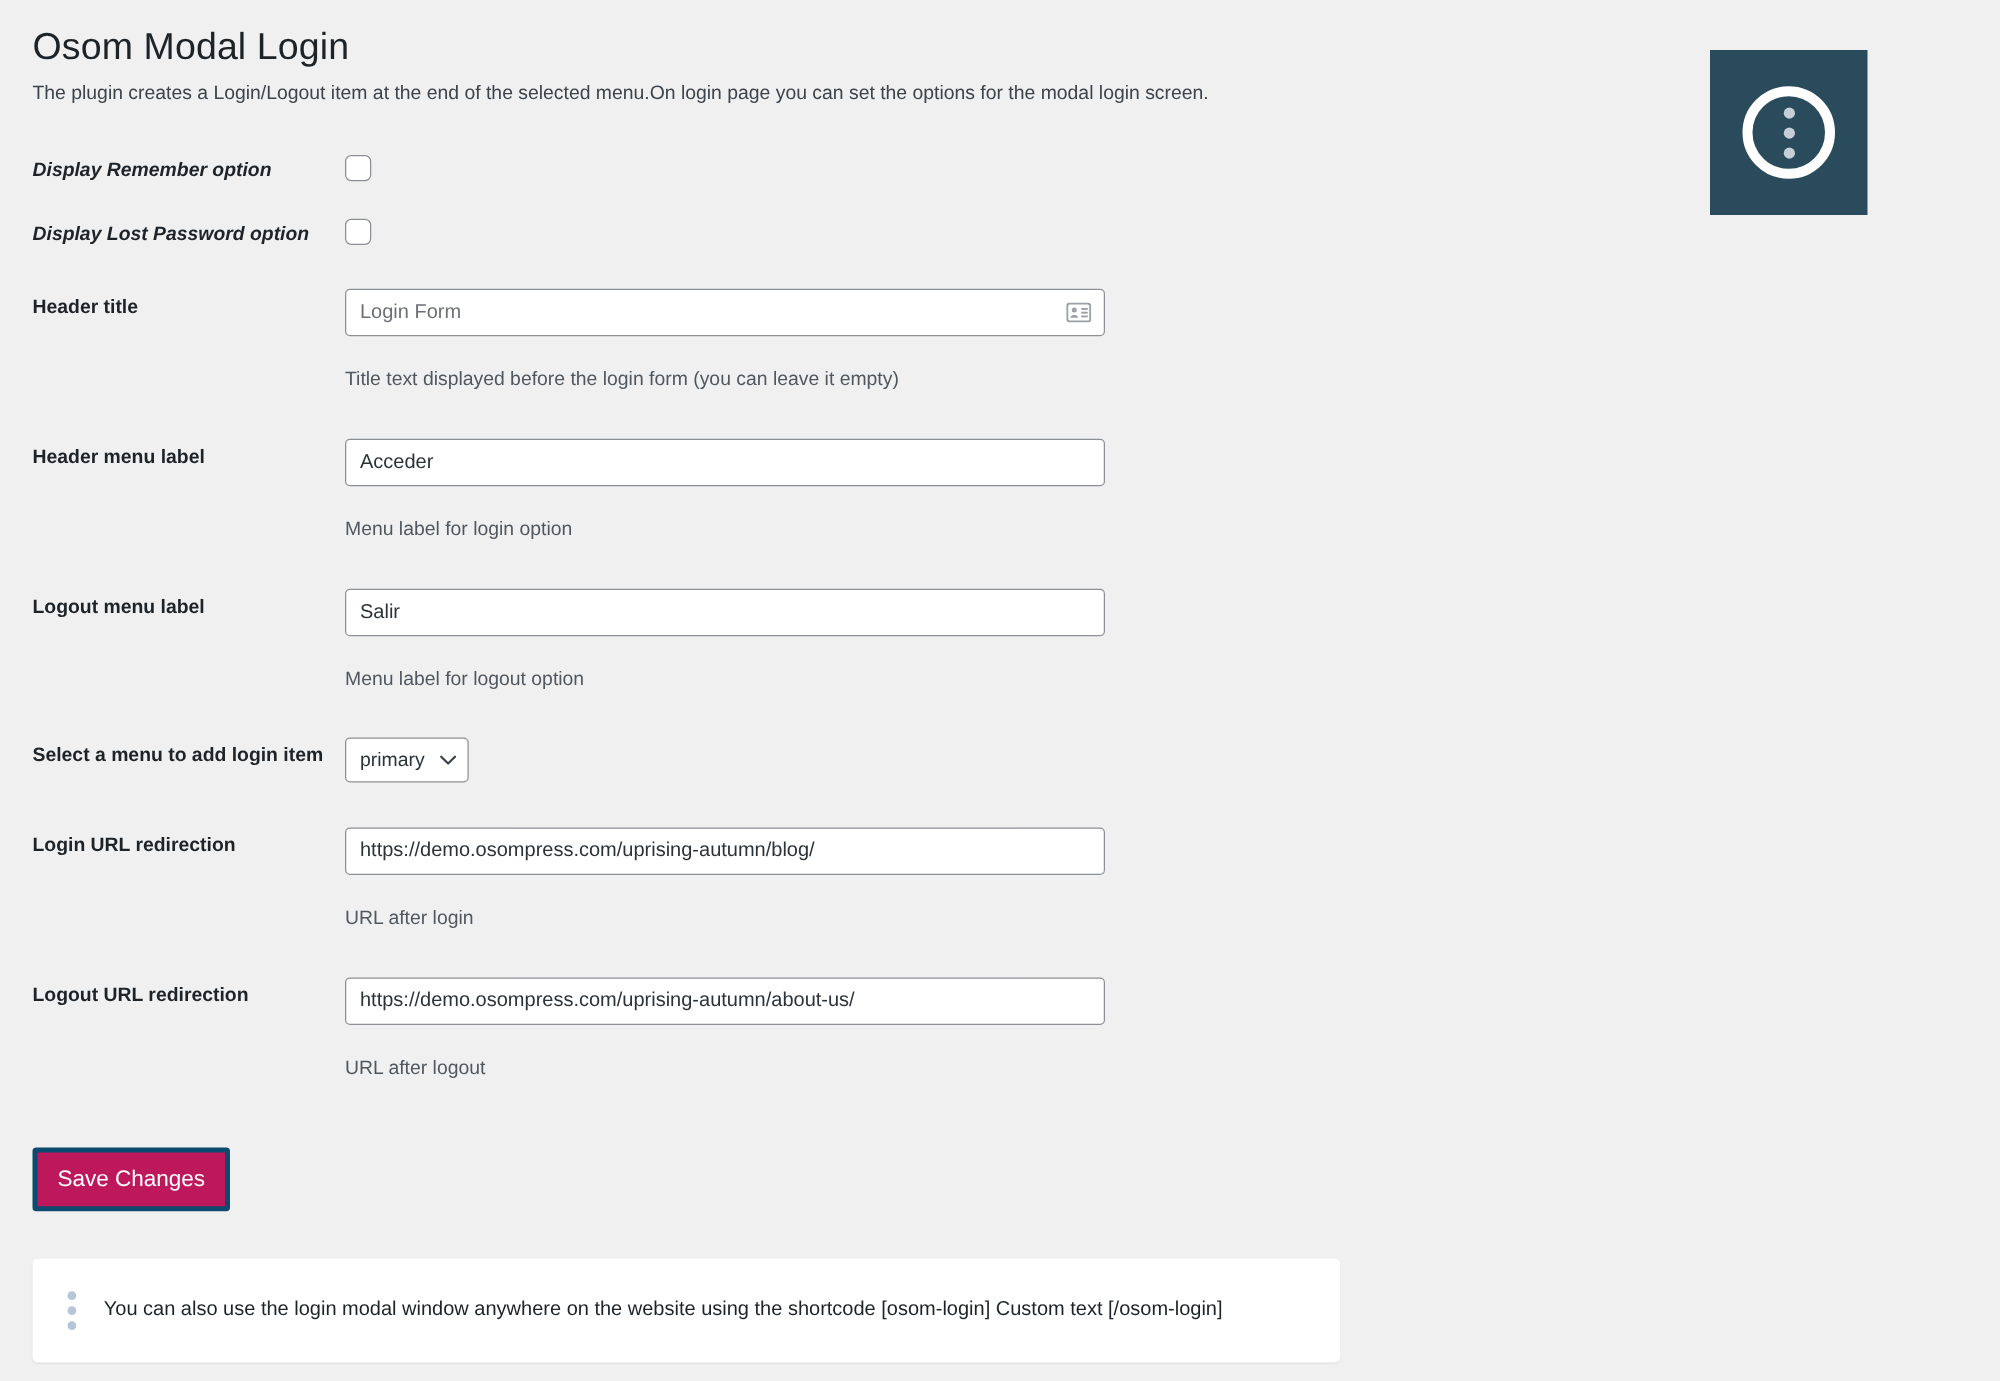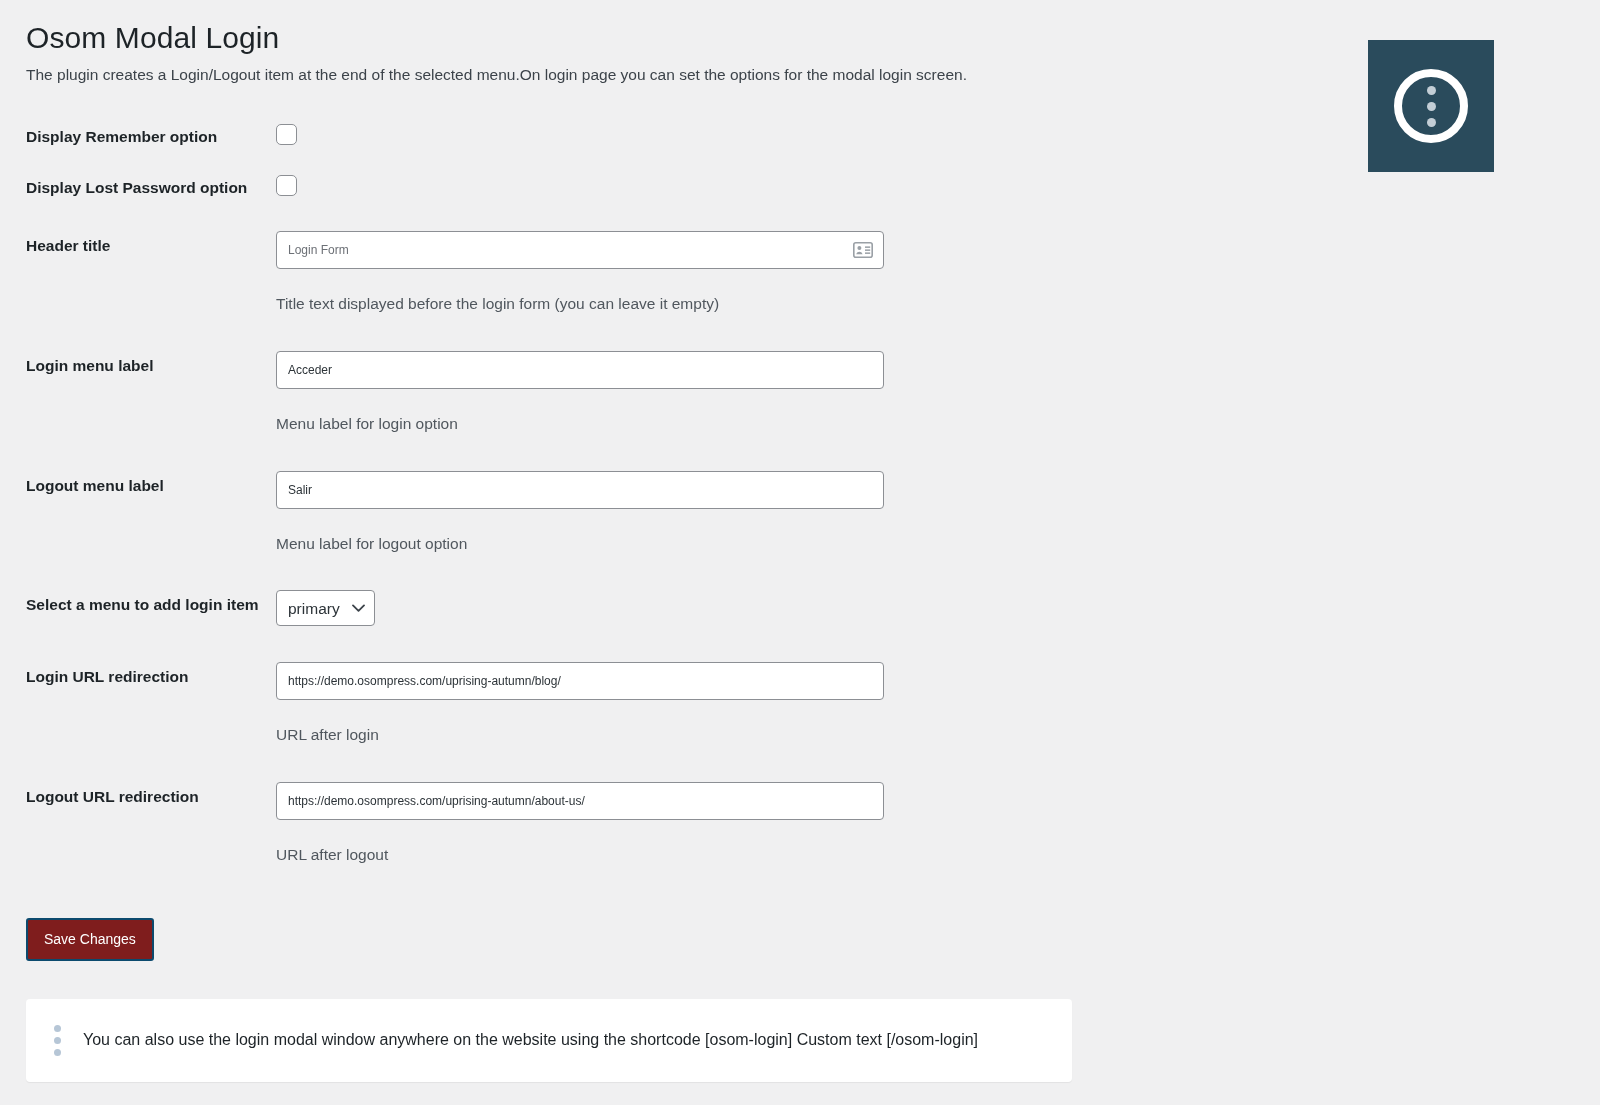--- a/index.html
+++ b/index.html
@@ -85,21 +85,21 @@
     width: 250px;
     padding: 22px 10px 22px 0;
     line-height: 1.45;
     box-sizing: border-box;
   }
   .form-table td {
     padding: 18px 10px 18px 0;
     font-size: 15.5px;
   }
 
-  .row-check th { padding-top: 14px; padding-bottom: 14px; }
+  .row-check th { padding-top: 14px; padding-bottom: 14px; font-style: italic; }
   .row-check td { padding-top: 12px; padding-bottom: 12px; }
 
   
   .cb {
     -webkit-appearance: none;
     appearance: none;
     width: 21px;
     height: 21px;
     margin: 0;
     border: 1.5px solid #8c8f94;
@@ -117,21 +117,21 @@
     width: 608px;
   }
   input.txt {
     width: 608px;
     height: 38px;
     box-sizing: border-box;
     border: 1px solid #8c8f94;
     border-radius: 4px;
     background: #fff;
     font-family: "Liberation Sans", sans-serif;
-    font-size: 12px;
+    font-size: 16px;
     color: #2c3338;
     padding: 0 11px;
     outline: none;
   }
   input.txt::placeholder {
     color: #6c7076;
     opacity: 1;
   }
   input.txt.has-icon { padding-right: 40px; }
 
@@ -182,25 +182,25 @@
     height: 8px;
     pointer-events: none;
   }
 
   
   .submit-row {
     margin-top: 34px;
     padding-left: 0;
   }
   .btn-primary {
-    background: #7f1d1d;
-    border: 2px solid #0c4a6e;
+    background: #be185d;
+    border: 4px solid #0c4a6e;
     color: #fff;
     font-family: "Liberation Sans", sans-serif;
-    font-size: 14px;
+    font-size: 18px;
     line-height: 1;
     padding: 12px 16px 13px;
     border-radius: 3px;
     cursor: pointer;
   }
 
   
   .notice-box {
     margin-top: 38px;
     width: 1046px;
@@ -278,21 +278,21 @@
               <rect x="12" y="4.4" width="5.2" height="1.5" fill="#9aa0a6"></rect>
               <rect x="12" y="7.4" width="5.2" height="1.5" fill="#9aa0a6"></rect>
               <rect x="12" y="10.4" width="5.2" height="1.5" fill="#9aa0a6"></rect>
             </svg>
           </div>
           <span class="help">Title text displayed before the login form (you can leave it empty)</span>
         </td>
       </tr>
 
       <tr>
-        <th>Login menu label</th>
+        <th>Header menu label</th>
         <td>
           <input type="text" class="txt" value="Acceder" style="">
           <span class="help">Menu label for login option</span>
         </td>
       </tr>
 
       <tr>
         <th>Logout menu label</th>
         <td>
           <input type="text" class="txt" value="Salir" style="">

